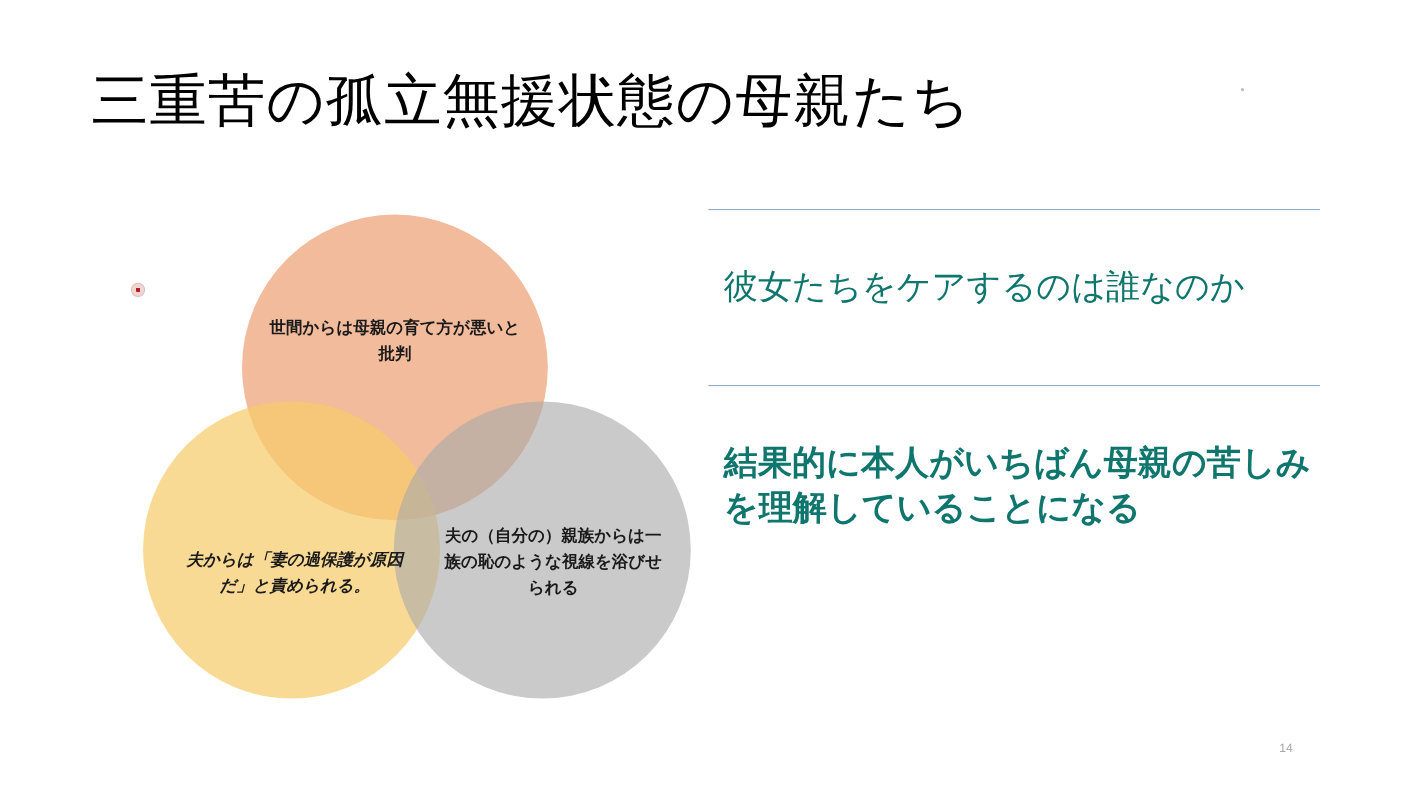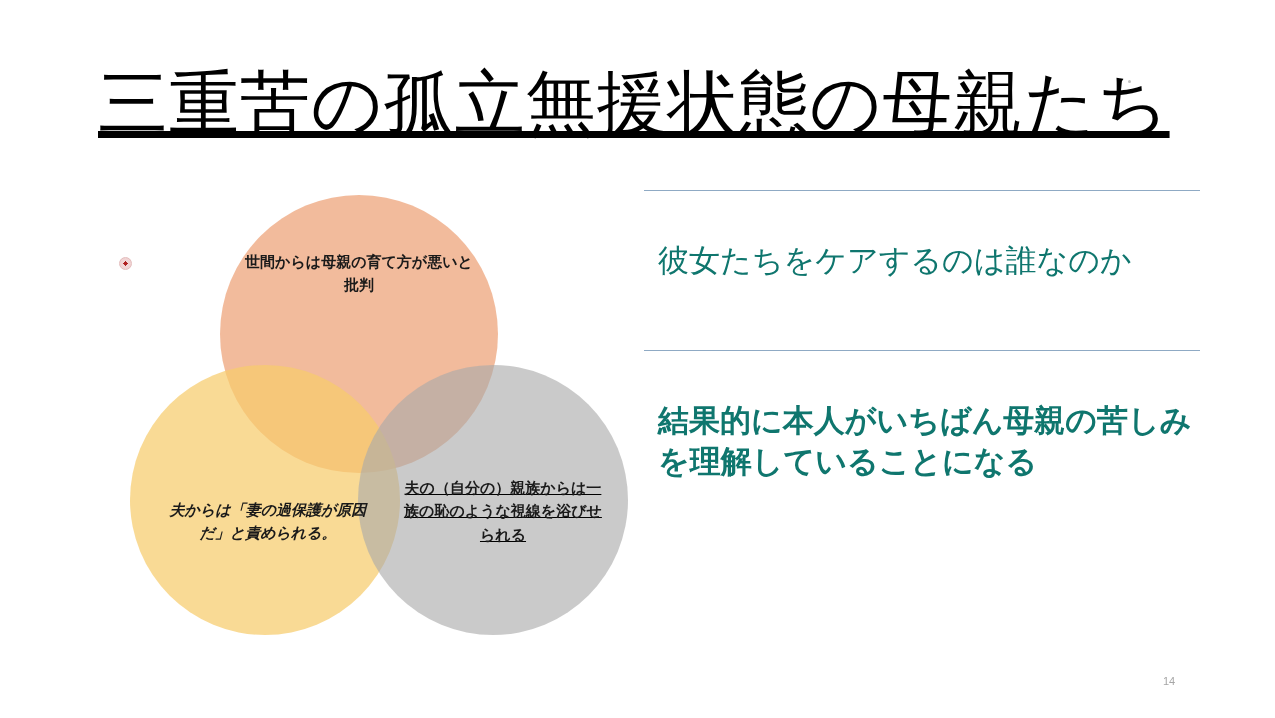--- a/index.html
+++ b/index.html
@@ -12,28 +12,27 @@
   }
   .slide {
     position: relative;
     width: 1275px;
     height: 718px;
     background: #ffffff;
     overflow: hidden;
   }
   .slide-title {
     position: absolute;
-    left: 98px;
+    left: 83px;
     top: 57px;
-    font-size: 70px;
+    font-size: 52px;
     font-weight: 400;
     color: #000000;
     letter-spacing: 1px;
     white-space: nowrap;
-    text-decoration: underline;
   }
   .title-dot {
     position: absolute;
     left: 1128px;
     top: 80px;
     width: 3px;
     height: 3px;
     background: #c0c0c0;
     border-radius: 50%;
   }
@@ -66,41 +65,40 @@
   }
   .circle-top {
     left: 110px;
     top: 10px;
     width: 278px;
     height: 278px;
     background: rgba(237, 164, 123, 0.75);
     align-items: flex-start;
   }
   .circle-top .circle-text {
-    margin-top: 55px;
+    margin-top: 92px;
   }
   .circle-left {
     left: 20px;
     top: 180px;
     width: 270px;
     height: 270px;
     background: rgba(247, 204, 108, 0.72);
     font-style: italic;
   }
   .circle-left .circle-text {
     margin-left: 6px;
     margin-top: 42px;
   }
   .circle-right {
     left: 248px;
     top: 180px;
     width: 270px;
     height: 270px;
     background: rgba(170, 170, 170, 0.62);
-    text-decoration: underline;
   }
   .circle-right .circle-text {
     margin-left: 20px;
     margin-top: 22px;
   }
 
   .marker-dot {
     position: absolute;
     left: 119px;
     top: 257px;

